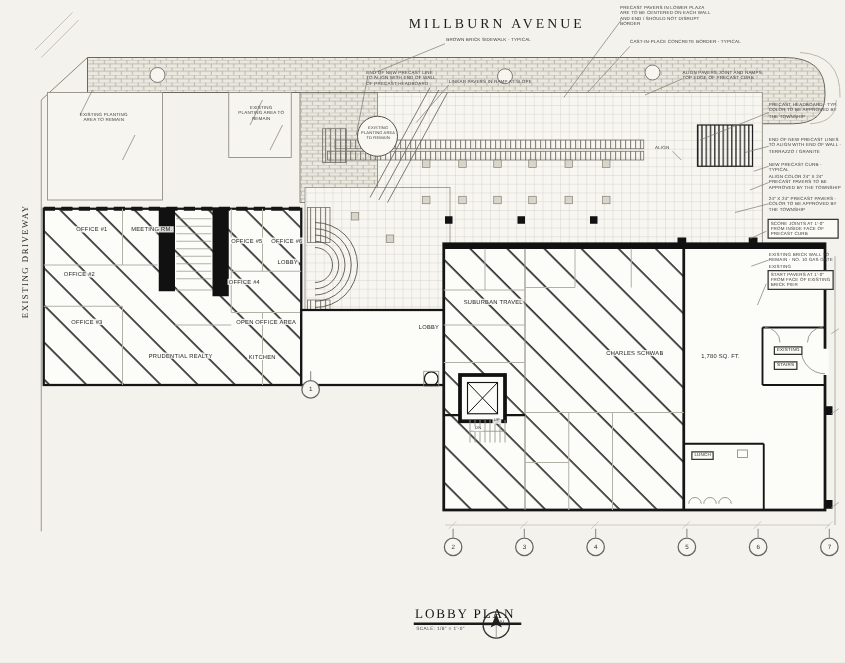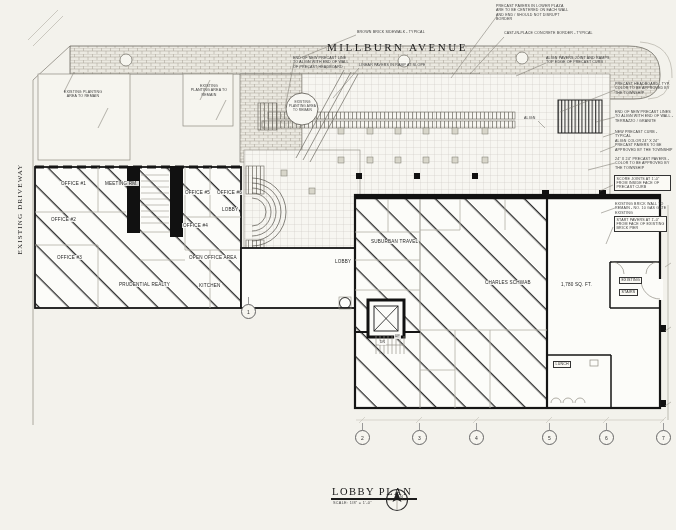--- a/index.html
+++ b/index.html
@@ -164,21 +164,21 @@
       <path d="M64,92 l10,-20 M98,128 l10,-20 M200,100 l10,-20 M216,120 l10,-20 M538,121 l7,7"></path>
     </g>
 
     <g>
       <circle cx="397" cy="500" r="10.5" fill="#f6f5ef" stroke="#333" stroke-width="1.1"></circle>
       <path d="M397,490 V510 M387,500 H407" stroke="#9a978d" stroke-width="0.7"></path>
       <path d="M397,491 L401.5,502 L397,499.5 L392.5,502 Z" fill="#222"></path>
     </g>
   </svg>
 
-  <span class="abs street" style="left:327px;top:13px;margin-top:28px;">MILLBURN AVENUE</span>
+  <span class="abs street" style="left:327px;top:13px;">MILLBURN AVENUE</span>
   <span class="abs vert" style="left:-35px;top:205px;">EXISTING DRIVEWAY</span>
   <span class="abs ptitle" style="left:332px;top:486px;">LOBBY PLAN</span>
   <div class="abs rule" style="left:331px;top:498px;width:86px;"></div>
   <span class="abs scale" style="left:333px;top:501px;">SCALE: 1/8" = 1'-0"</span>
   <span class="abs note" style="left:400px;top:495px;font-size:4.5px;">N</span>
 
   <span class="abs note" style="left:357px;top:30px;">BROWN BRICK SIDEWALK - TYPICAL</span>
   <span class="abs note" style="left:496px;top:4px;width:74px;">PRECAST PAVERS IN LOWER PLAZA ARE TO BE CENTERED ON EACH WALL AND END / SHOULD NOT DISRUPT BORDER</span>
   <span class="abs note" style="left:504px;top:31px;width:96px;">CAST-IN-PLACE CONCRETE BORDER - TYPICAL</span>
   <span class="abs note" style="left:293px;top:56px;width:58px;">END OF NEW PRECAST LINE TO ALIGN WITH END OF WALL OF PRECAST HEADBOARD</span>

